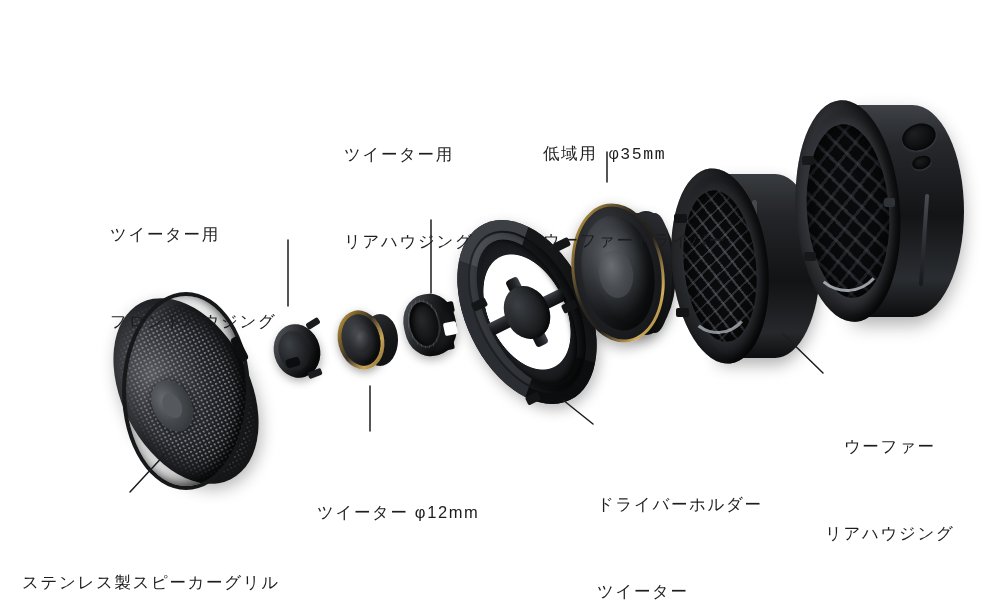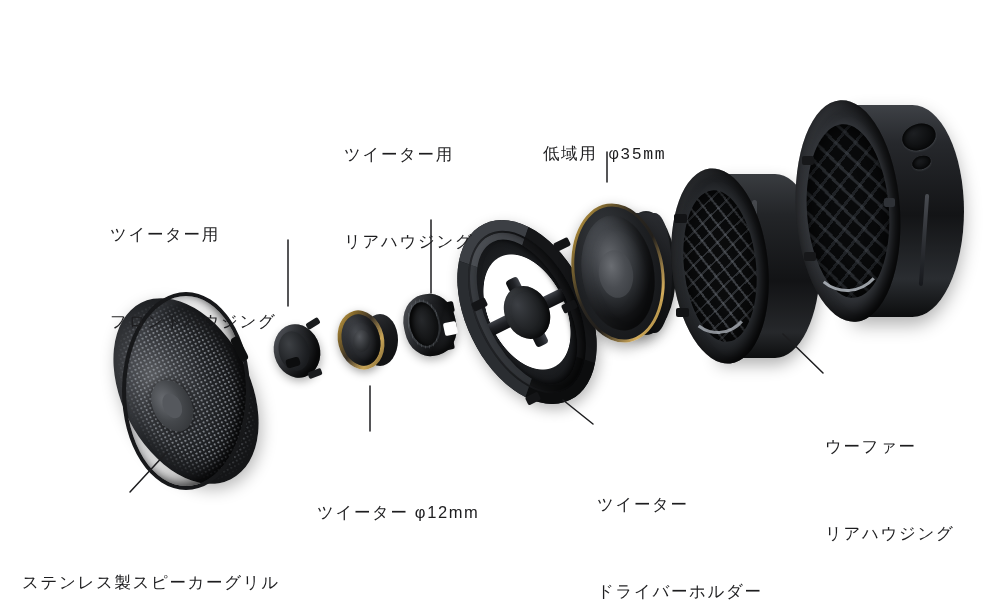--- a/index.html
+++ b/index.html
@@ -313,30 +313,31 @@
     <div>フロントハウジング</div>
   </div>
 
   <div class="label" style="left:344px;top:82px;">
     <div>ツイーター用</div>
     <div>リアハウジング</div>
   </div>
 
   <div class="label" style="left:543px;top:82px;font-family:Liberation Mono, monospace;">
     <div>低域用 φ35mm</div>
-  </div>
-
-  <div class="label" style="left:825px;top:374px;">
+    <div>ウーファードライバー</div>
+  </div>
+
+  <div class="label" style="left:825px;top:374px;text-align:center;">
     <div>ウーファー</div>
     <div>リアハウジング</div>
   </div>
 
   <div class="label" style="left:597px;top:432px;">
+    <div>ドライバーホルダー</div>
     <div>ツイーター</div>
-    <div>ドライバーホルダー</div>
   </div>
 
   <div class="label" style="left:317px;top:440px;">
     <div>ツイーター φ12mm</div>
   </div>
 
   <div class="label" style="left:22px;top:510px;">
     <div>ステンレス製スピーカーグリル</div>
   </div>
 

